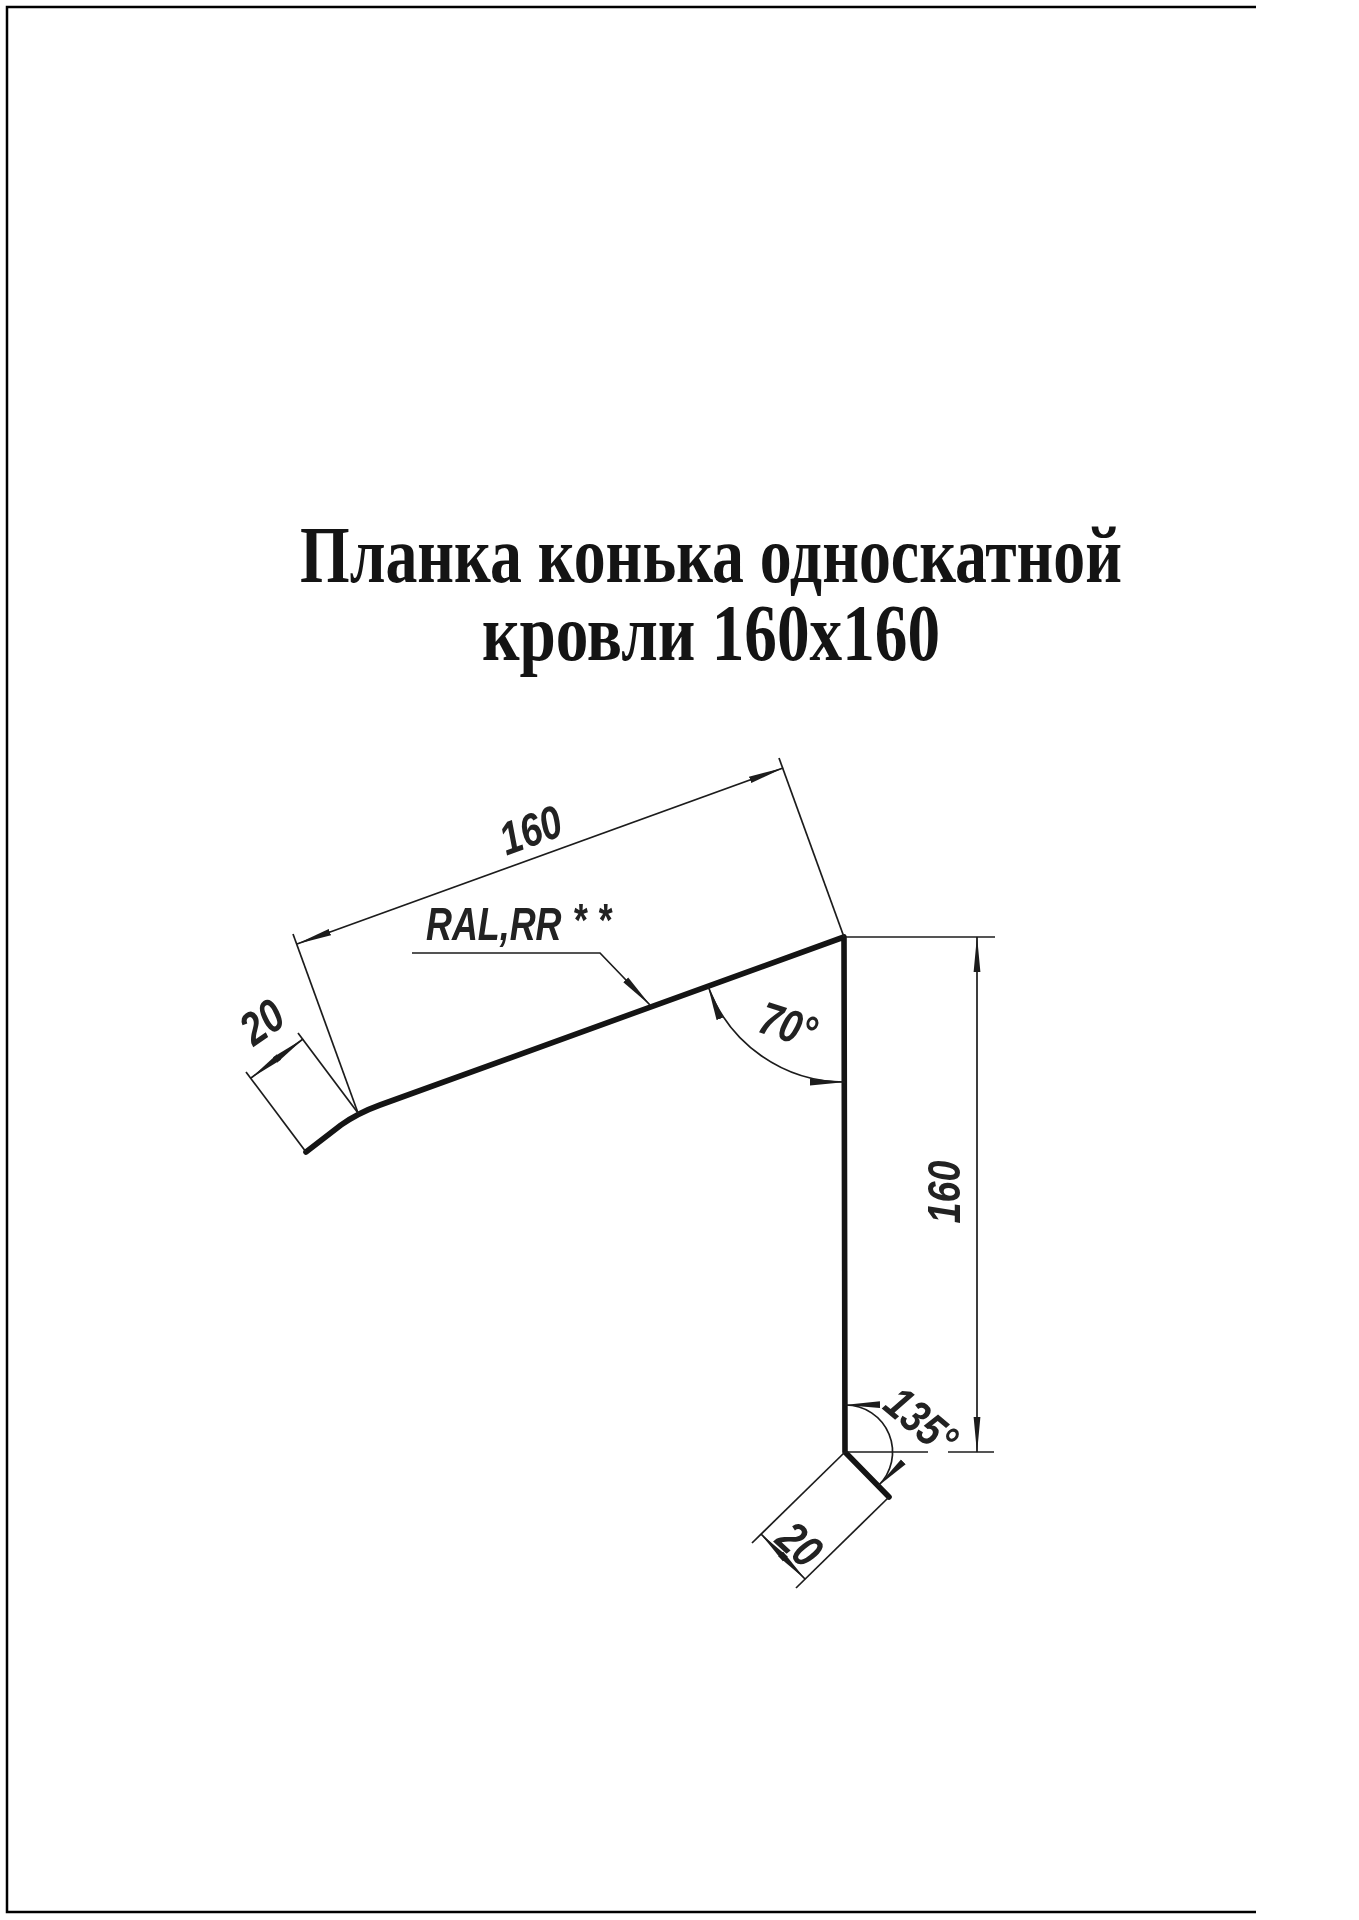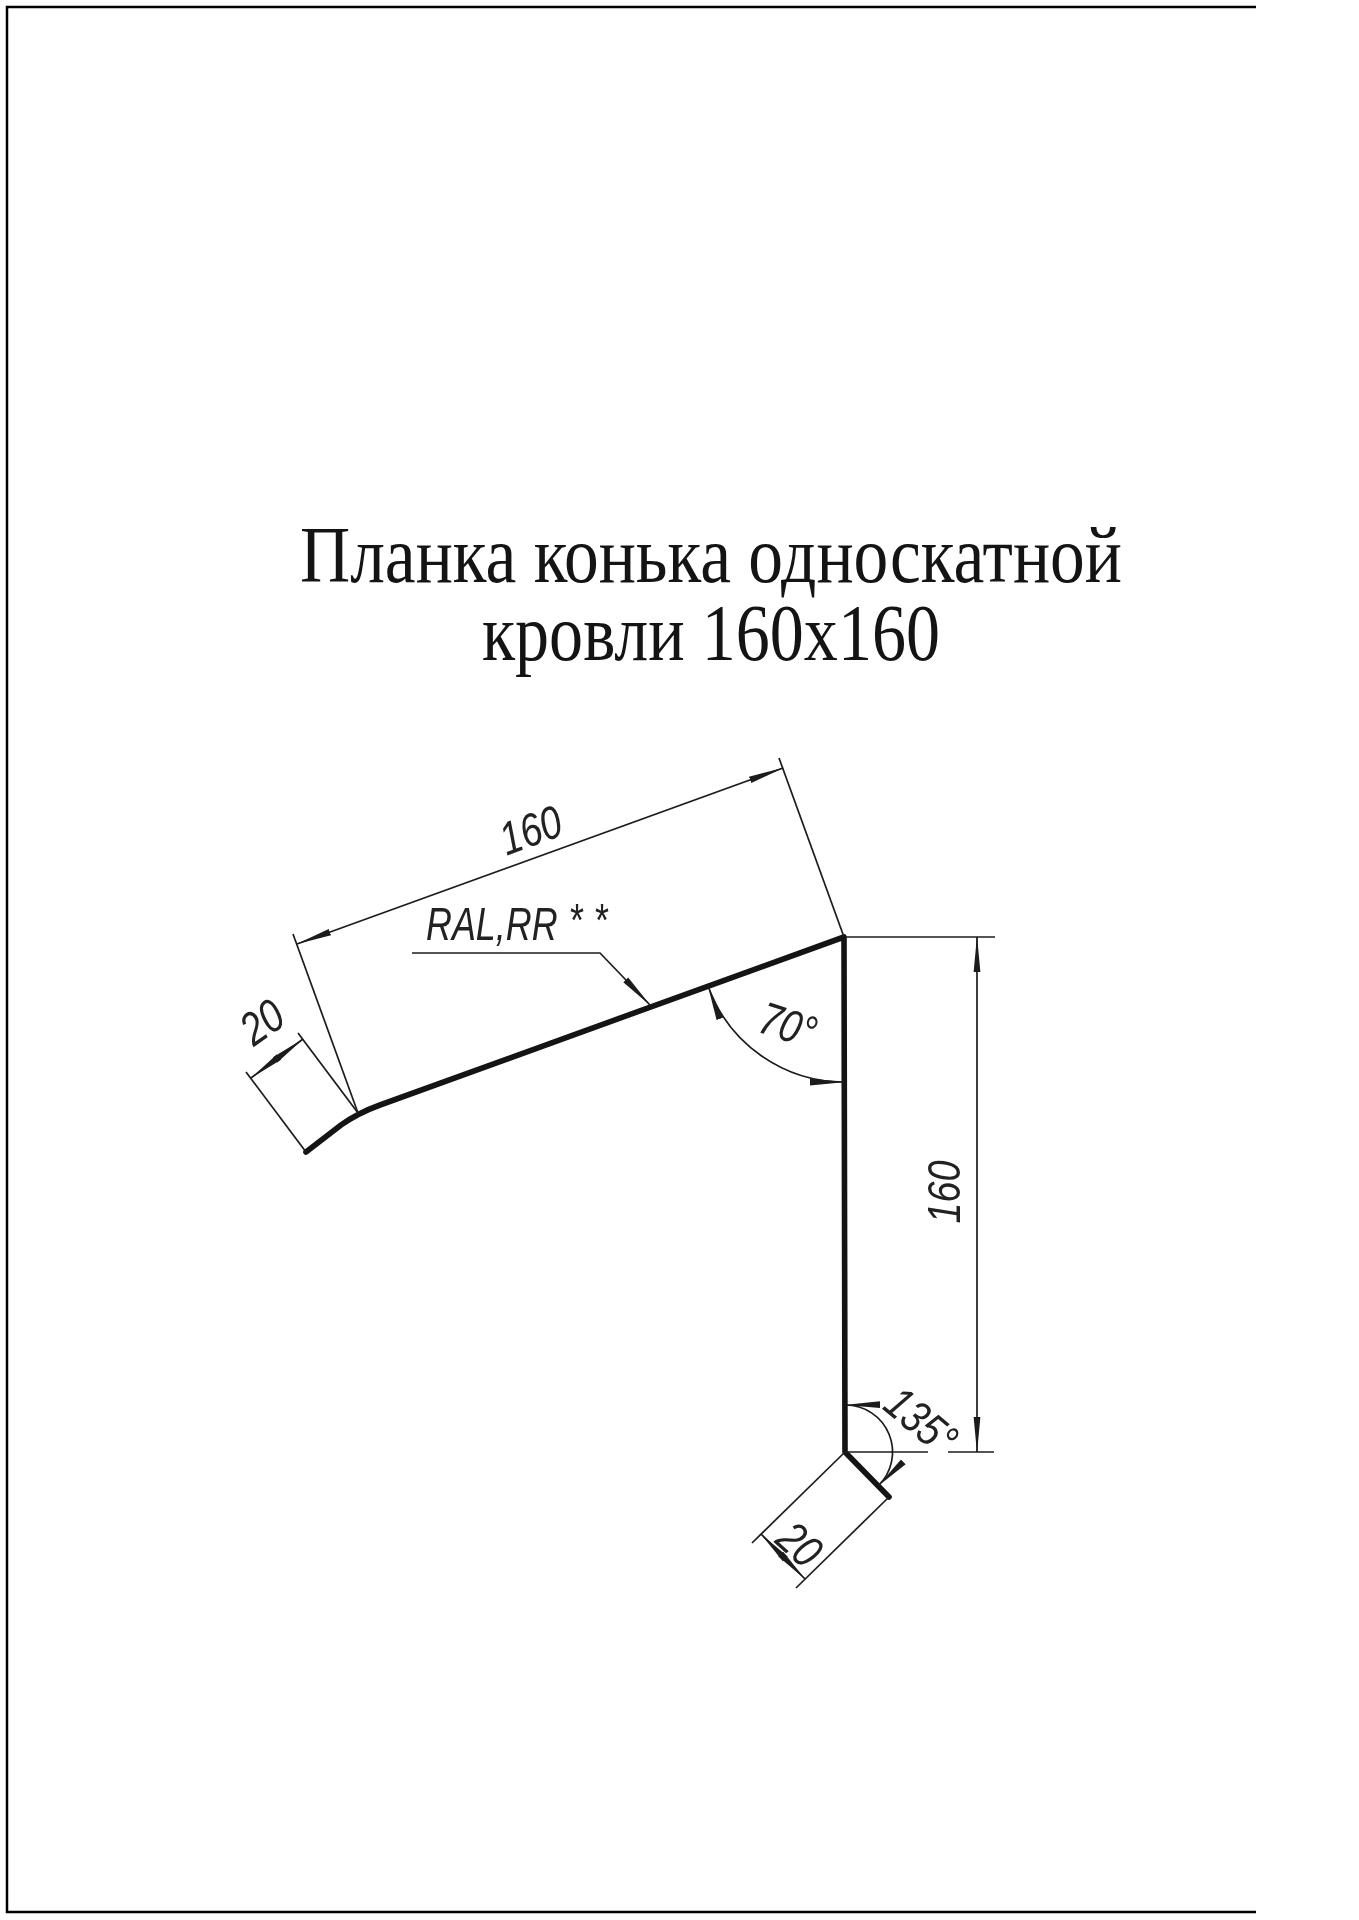--- a/index.html
+++ b/index.html
@@ -1,18 +1,18 @@
 <!DOCTYPE html>
 <html><head>
 <meta charset="utf-8">
 <style>
   html,body { margin:0; padding:0; background:#ffffff; }
   .page {
     position:relative; width:1256px; height:1920px; background:#ffffff;
-    font-family:"Liberation Sans", sans-serif; overflow:hidden;
+    font-family:"Liberation Sans", sans-serif; overflow:hidden;font-weight:bold;
   }
   svg text { fill:#1c1c1c; }
   .title-text {
     font-family:"Liberation Serif", serif;
     font-size:80px; fill:#141414;
   }
   .dim-text {
     font-family:"Liberation Sans", sans-serif;
     font-style:italic; font-size:46px; fill:#222222;
   }

